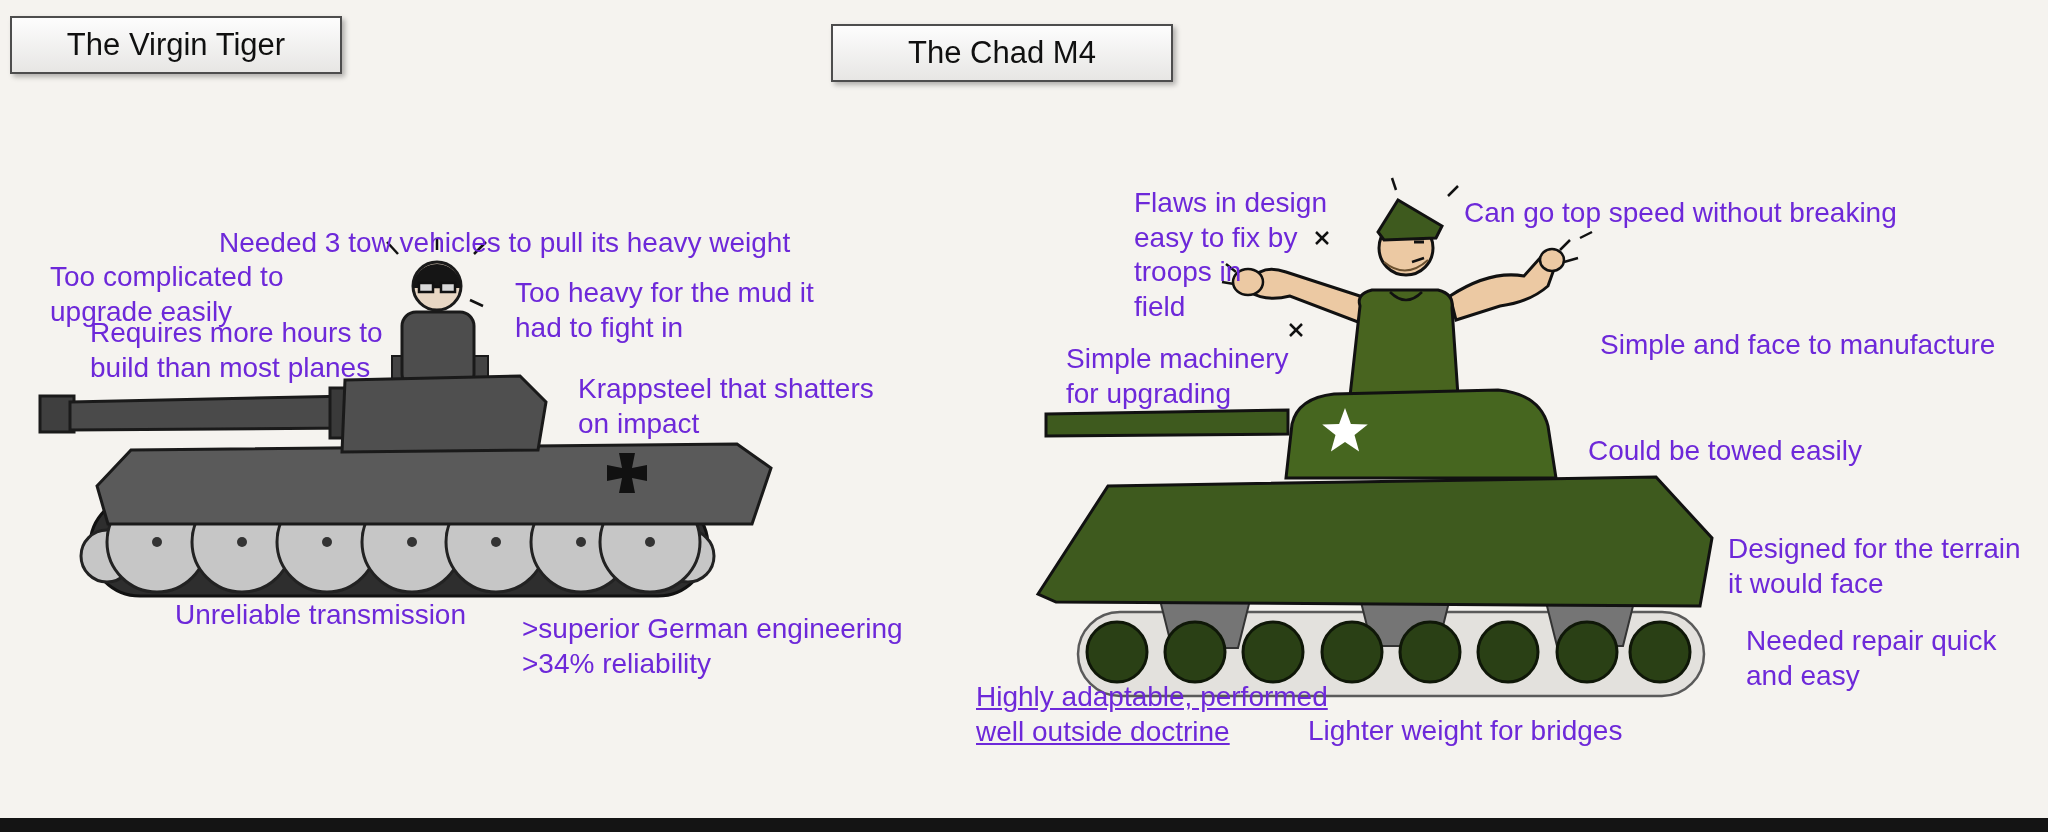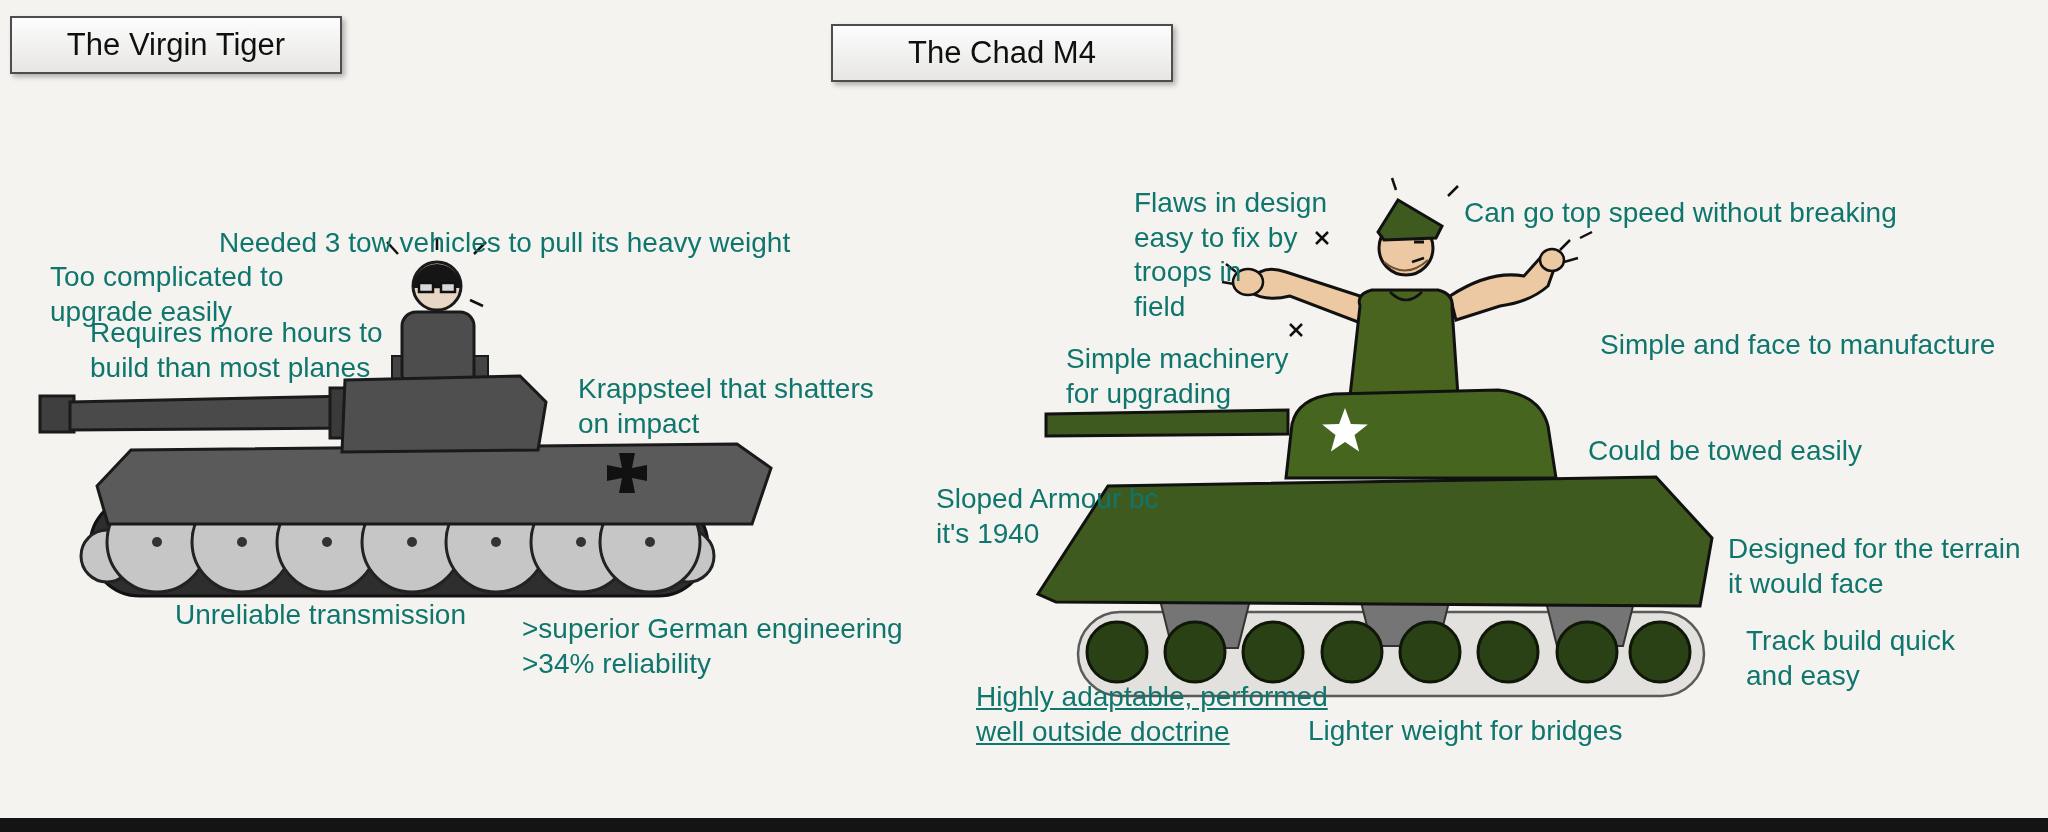--- a/index.html
+++ b/index.html
@@ -5,21 +5,21 @@
   * { margin:0; padding:0; box-sizing:border-box; }
   html,body { width:2048px; height:832px; }
   body { font-family:"Liberation Sans", sans-serif; }
   #canvas { position:relative; width:2048px; height:832px; background:#f5f3ef; overflow:hidden; }
   #art { position:absolute; left:0; top:0; }
   .title-box { position:absolute; border:2px solid #4d4d4d; background:linear-gradient(180deg,#fdfdfd 0%,#e7e6e4 100%);
                box-shadow:3px 3px 5px rgba(0,0,0,0.28); display:flex; align-items:center; justify-content:center;
                font-size:31px; color:#101010; }
   #virgin-title { left:10px; top:16px; width:332px; height:58px; }
   #chad-title   { left:831px; top:24px; width:342px; height:58px; }
-  .ann { position:absolute; font-size:28px; line-height:1.24; color:#0f766e; white-space:pre-line; }
+  .ann { position:absolute; font-size:28px; line-height:1.24; color:#6d28d9; white-space:pre-line; }
   #ann-tow          { left:219px;  top:226px; }
   #ann-complicated  { left:50px;   top:260px; }
   #ann-hours        { left:90px;   top:316px; }
   #ann-mud          { left:515px;  top:276px; }
   #ann-krapp        { left:578px;  top:372px; }
   #ann-transmission { left:175px;  top:598px; }
   #ann-superior     { left:522px;  top:612px; }
   #ann-flaws        { left:1134px; top:186px; }
   #ann-topspeed     { left:1464px; top:196px; }
   #ann-machinery    { left:1066px; top:342px; }
@@ -162,38 +162,38 @@
   </svg>
 
   <div class="title-box" id="virgin-title">The Virgin Tiger</div>
   <div class="title-box" id="chad-title">The Chad M4</div>
 
   <div class="ann" id="ann-tow">Needed 3 tow vehicles to pull its heavy weight</div>
   <div class="ann" id="ann-complicated">Too complicated to
 upgrade easily</div>
   <div class="ann" id="ann-hours">Requires more hours to
 build than most planes</div>
+  <div class="ann" id="ann-mud">Too heavy for the mud it
+had to fight in</div>
   <div class="ann" id="ann-krapp">Krappsteel that shatters
 on impact</div>
   <div class="ann" id="ann-transmission">Unreliable transmission</div>
   <div class="ann" id="ann-superior">&gt;superior German engineering
 &gt;34% reliability</div>
 
   <div class="ann" id="ann-flaws">Flaws in design
 easy to fix by
 troops in
 field</div>
   <div class="ann" id="ann-topspeed">Can go top speed without breaking</div>
   <div class="ann" id="ann-machinery">Simple machinery
 for upgrading</div>
   <div class="ann" id="ann-manufacture">Simple and face to manufacture</div>
   <div class="ann" id="ann-towed">Could be towed easily</div>
-  <div class="ann" id="ann-sloped">Sloped Armour bc
-it's 1940</div>
   <div class="ann" id="ann-terrain">Designed for the terrain
 it would face</div>
-  <div class="ann" id="ann-trackrepair">Track build quick
+  <div class="ann" id="ann-trackrepair">Needed repair quick
 and easy</div>
   <div class="ann" id="ann-adaptable">Highly adaptable, performed
 well outside doctrine</div>
   <div class="ann" id="ann-lighter">Lighter weight for bridges</div>
 
 </div>
 
 </body></html>

